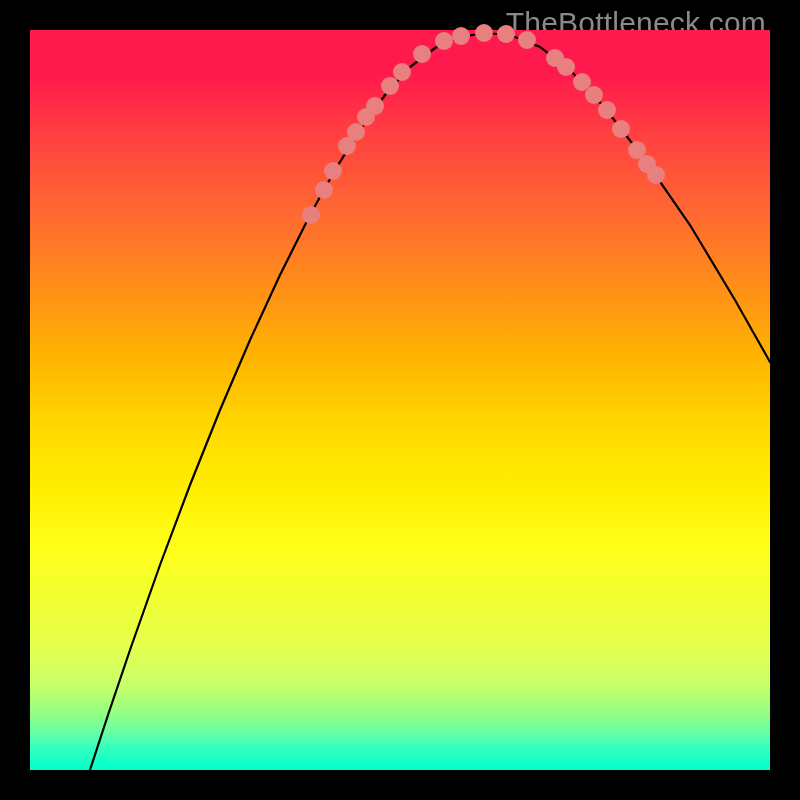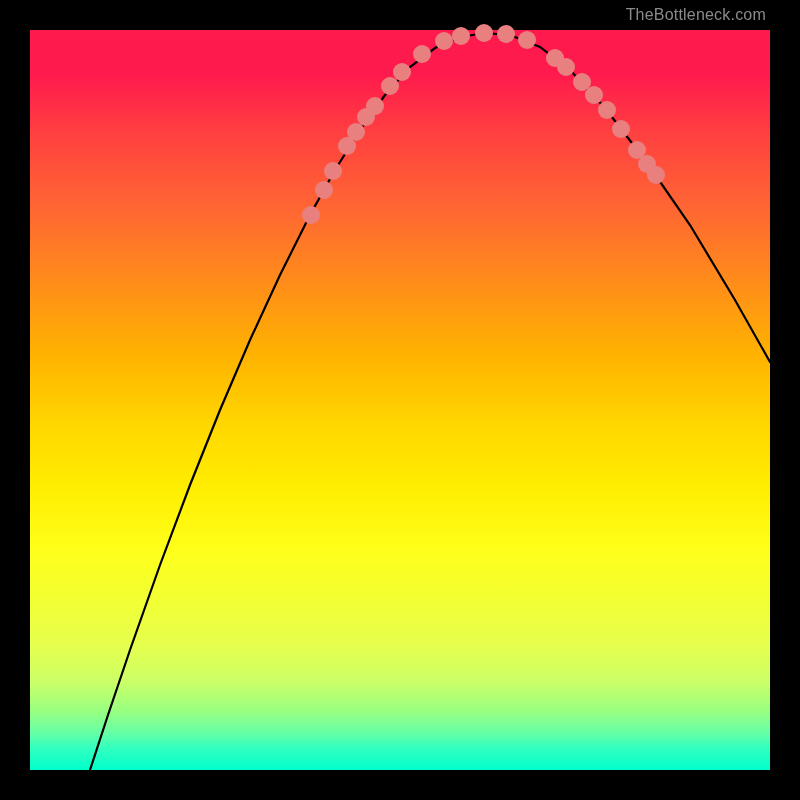--- a/index.html
+++ b/index.html
@@ -43,21 +43,21 @@
       #33ffbf 97%,
       #1affc6 98.5%,
       #00ffcc 100%
     );
   }
   .watermark {
     position: absolute;
     top: 6px;
     right: 34px;
     color: #8a8a8a;
-    font-size: 16px;
+    font-size: 30px;
     font-weight: 400;
     letter-spacing: 0.2px;
     user-select: none;
   }
   svg.curve {
     position: absolute;
     left: 0;
     top: 0;
     width: 740px;
     height: 740px;

